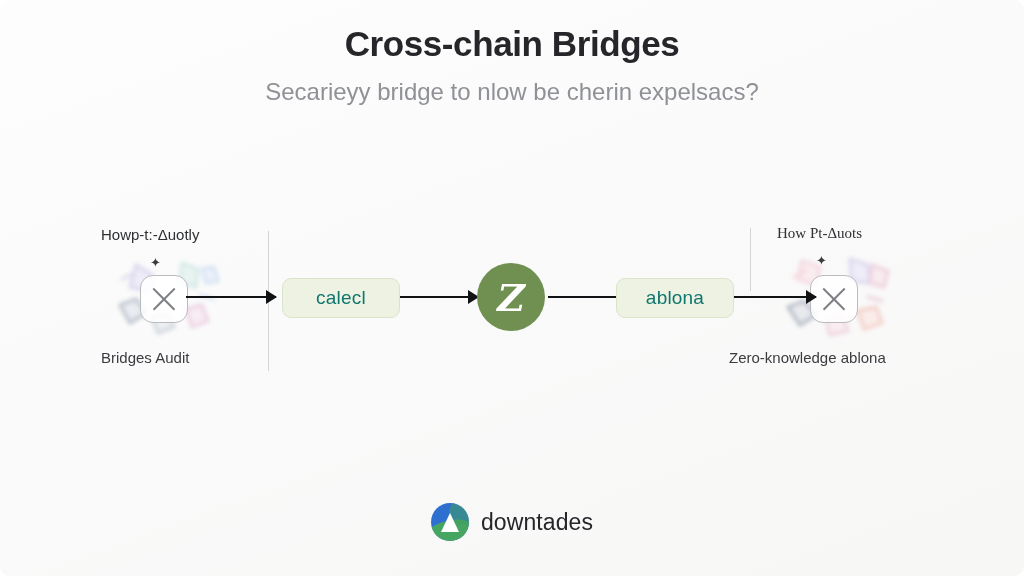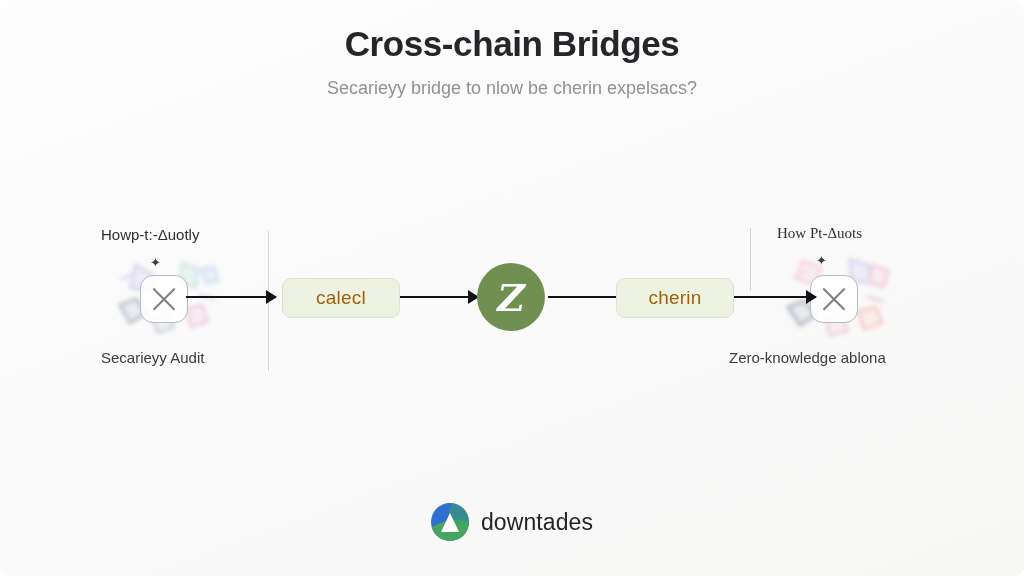--- a/index.html
+++ b/index.html
@@ -37,21 +37,21 @@
     letter-spacing: -0.4px;
     color: #26262a;
     white-space: nowrap;
   }
   .subtitle {
     position: absolute;
     top: 78px;
     left: 0;
     width: 1024px;
     text-align: center;
-    font-size: 18px;
+    font-size: 24px;
     font-weight: normal;
     color: #8f9196;
     white-space: nowrap;
     filter: blur(0.25px);
   }
 
   
   .divider {
     position: absolute;
     width: 1px;
@@ -145,21 +145,21 @@
   
   .pill {
     position: absolute;
     top: 278px;
     height: 38px;
     line-height: 38px;
     text-align: center;
     background: #edf2e2;
     border: 1.4px solid #dbe3cb;
     border-radius: 9px;
-    color: #a16207;
+    color: #0f766e;
     font-size: 19px;
     letter-spacing: 0.2px;
     filter: blur(0.15px);
   }
   .pill.p1 { left: 282px; width: 116px; }
   .pill.p2 { left: 616px; width: 116px; }
 
   
   .token {
     position: absolute;
@@ -247,21 +247,21 @@
 
 <div id="slide">
 
   <div class="title">Cross-chain Bridges</div>
   <div class="subtitle">Secarieyy bridge to nlow be cherin expelsacs?</div>
 
   <div class="divider left"></div>
   <div class="divider right"></div>
 
   <div class="cap top cap-left-top">Howp-t:-Δuotly</div>
-  <div class="cap cap-left-bottom">Secarieyy Audit</div>
+  <div class="cap cap-left-bottom">Bridges Audit</div>
 
   <div class="cap top cap-right-top">How Pt-Δuots</div>
   <div class="cap cap-right-bottom">Zero-knowledge ablona</div>
 
   <div class="cluster left">
     <div class="haze">
       <svg width="130" height="110" viewBox="0 0 130 110" xmlns="http://www.w3.org/2000/svg">
         <g opacity="0.85" fill="none" stroke-width="3.4" stroke-linecap="round" stroke-linejoin="round">
           <path d="M34 22 L50 32 L46 48 L28 44 Z" stroke="#c9c3e8" fill="#e7e3f6"></path>
           <path d="M80 20 L96 26 L94 44 L78 40 Z" stroke="#bfe0dd" fill="#dff0ec"></path>
@@ -301,21 +301,21 @@
   <div class="arrow a2"></div>
   <div class="arrow a3"></div>
   <div class="arrow a4"></div>
 
   <div class="pill p1">calecl</div>
 
   <div class="token">
     <div class="glyph">Z</div>
   </div>
 
-  <div class="pill p2">cherin</div>
+  <div class="pill p2">ablona</div>
 
   <div class="footer">
     <div class="logo">
       <div class="land"></div>
       <div class="land2"></div>
       <div class="sail"></div>
     </div>
     <div class="brand">downtades</div>
   </div>
 

